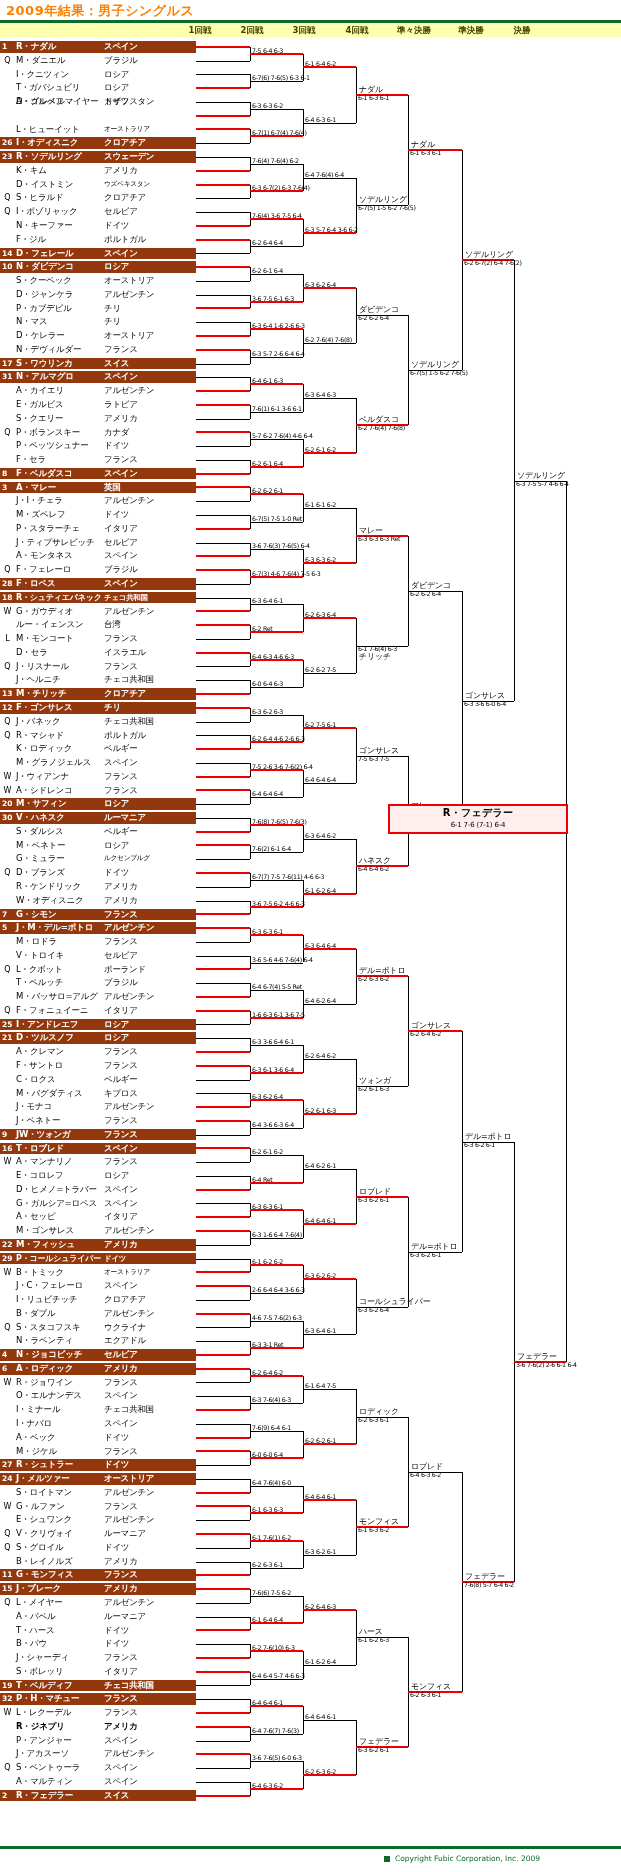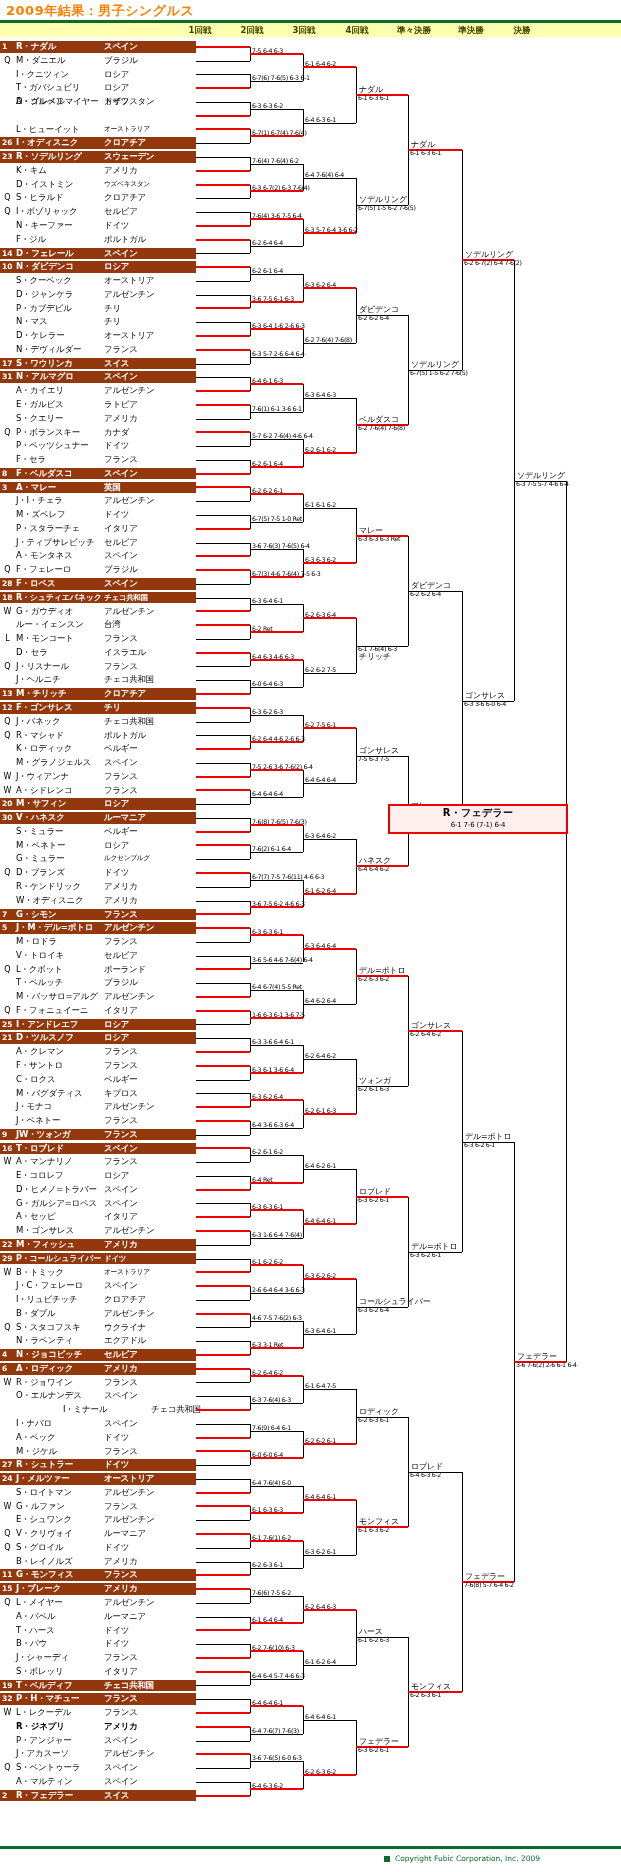--- a/index.html
+++ b/index.html
@@ -364,21 +364,21 @@
         <div class="seed">20</div>
         <div class="nm">M・サフィン</div>
         <div class="ct">ロシア</div>
       </div>
       <div class="prow seeded" style="top: 812.12px;">
         <div class="seed">30</div>
         <div class="nm">V・ハネスク</div>
         <div class="ct">ルーマニア</div>
       </div>
       <div class="prow" style="top: 825.89px;">
-        <div class="nm">S・ミュラー</div>
+        <div class="nm">S・ダルシス</div>
         <div class="ct">ベルギー</div>
       </div>
       <div class="prow" style="top: 839.66px;">
         <div class="nm">M・ベネトー</div>
         <div class="ct">ロシア</div>
       </div>
       <div class="prow" style="top: 853.43px;">
         <div class="nm">G・ミュラー</div>
         <div class="ct tiny">ルクセンブルグ</div>
       </div>
@@ -548,21 +548,21 @@
       </div>
       <div class="prow" style="top: 1376.69px;">
         <div class="q">W</div>
         <div class="nm">R・ジョワイン</div>
         <div class="ct">フランス</div>
       </div>
       <div class="prow" style="top: 1390.46px;">
         <div class="nm">O・エルナンデス</div>
         <div class="ct">スペイン</div>
       </div>
-      <div class="prow" style="top: 1404.23px; margin-left: 47px;">
+      <div class="prow" style="top: 1404.23px;">
         <div class="nm">I・ミナール</div>
         <div class="ct">チェコ共和国</div>
       </div>
       <div class="prow" style="top: 1418px;">
         <div class="nm">I・ナバロ</div>
         <div class="ct">スペイン</div>
       </div>
       <div class="prow" style="top: 1431.77px;">
         <div class="nm">A・ベック</div>
         <div class="ct">ドイツ</div>

